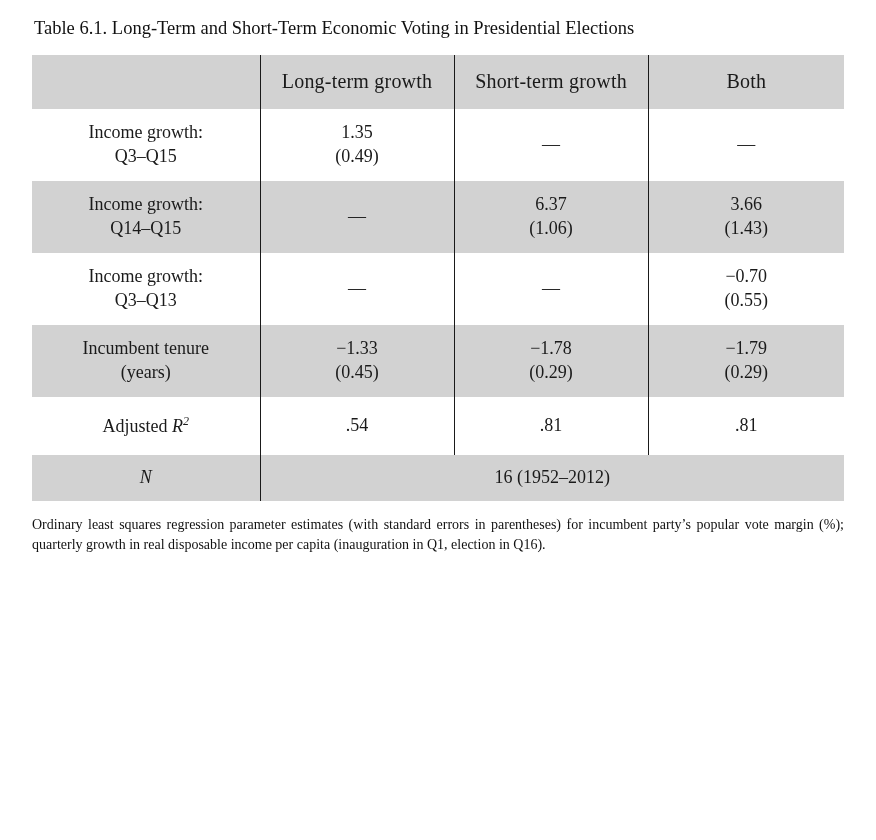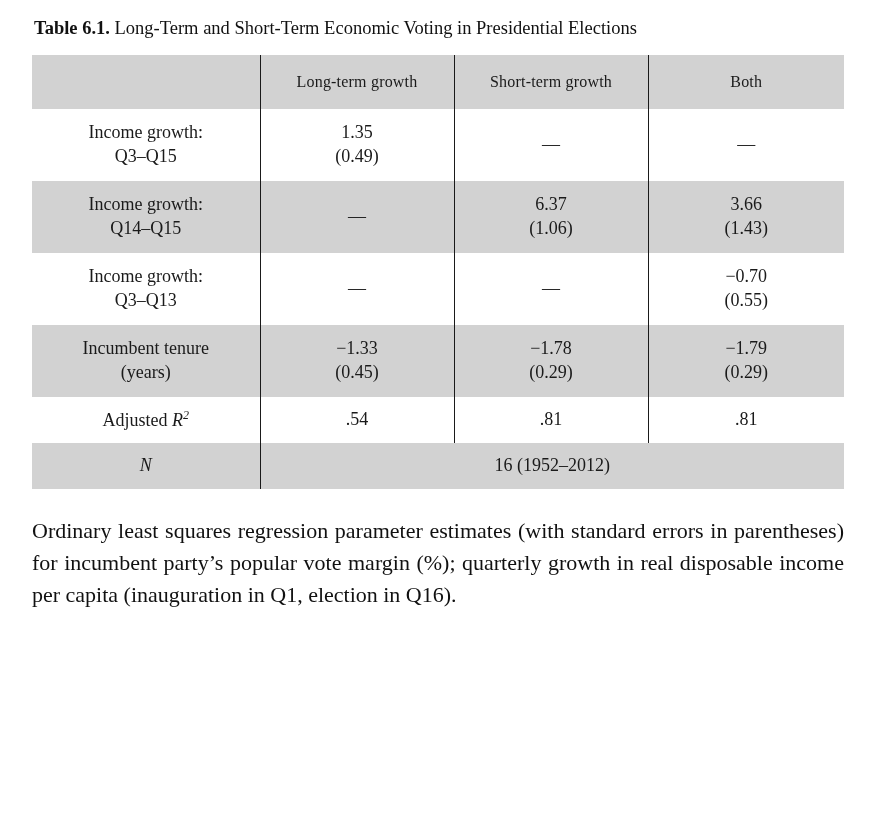--- a/index.html
+++ b/index.html
@@ -20,21 +20,21 @@
     box-sizing: border-box;
     padding: 16px 32px 0 32px;
   }
   .caption {
     font-size: 18.5px;
     line-height: 1.35;
     margin: 0 0 14px 2px;
     color: #111;
   }
   .caption .caption-label {
-    font-weight: bold;
+    font-weight: normal;
   }
   table.tbl {
     width: 812px;
     border-collapse: collapse;
     table-layout: fixed;
     font-size: 18px;
   }
   table.tbl col.c0 { width: 228px; }
   table.tbl col.c1 { width: 194px; }
   table.tbl col.c2 { width: 194px; }
@@ -45,54 +45,54 @@
     margin: 0;
     text-align: center;
     vertical-align: middle;
     font-weight: normal;
   }
   .shade { background: #d2d2d2; }
   .plain { background: #ffffff; }
 
   .hdr-row th {
     height: 54px;
-    font-size: 16px;
+    font-size: 20px;
     letter-spacing: 0.2px;
   }
   .vline {
     border-left: 1.6px solid #1a1a1a;
   }
   .cell {
     height: 72px;
     line-height: 1.32;
     font-size: 18px;
   }
   .cell .l1, .cell .l2 {
     display: block;
   }
   .single {
-    height: 46px;
+    height: 58px;
     font-size: 18px;
   }
   .nrow td {
     height: 46px;
     font-size: 18px;
   }
   .ital {
     font-style: italic;
   }
   .sup {
     font-size: 12px;
     vertical-align: super;
     font-style: italic;
   }
   .note {
     width: 812px;
-    margin-top: 26px;
-    font-size: 22px;
+    margin-top: 14px;
+    font-size: 14px;
     line-height: 1.45;
     text-align: justify;
     color: #111;
   }
 </style>
 </head>
 <body>
 
 <div class="page">
 

